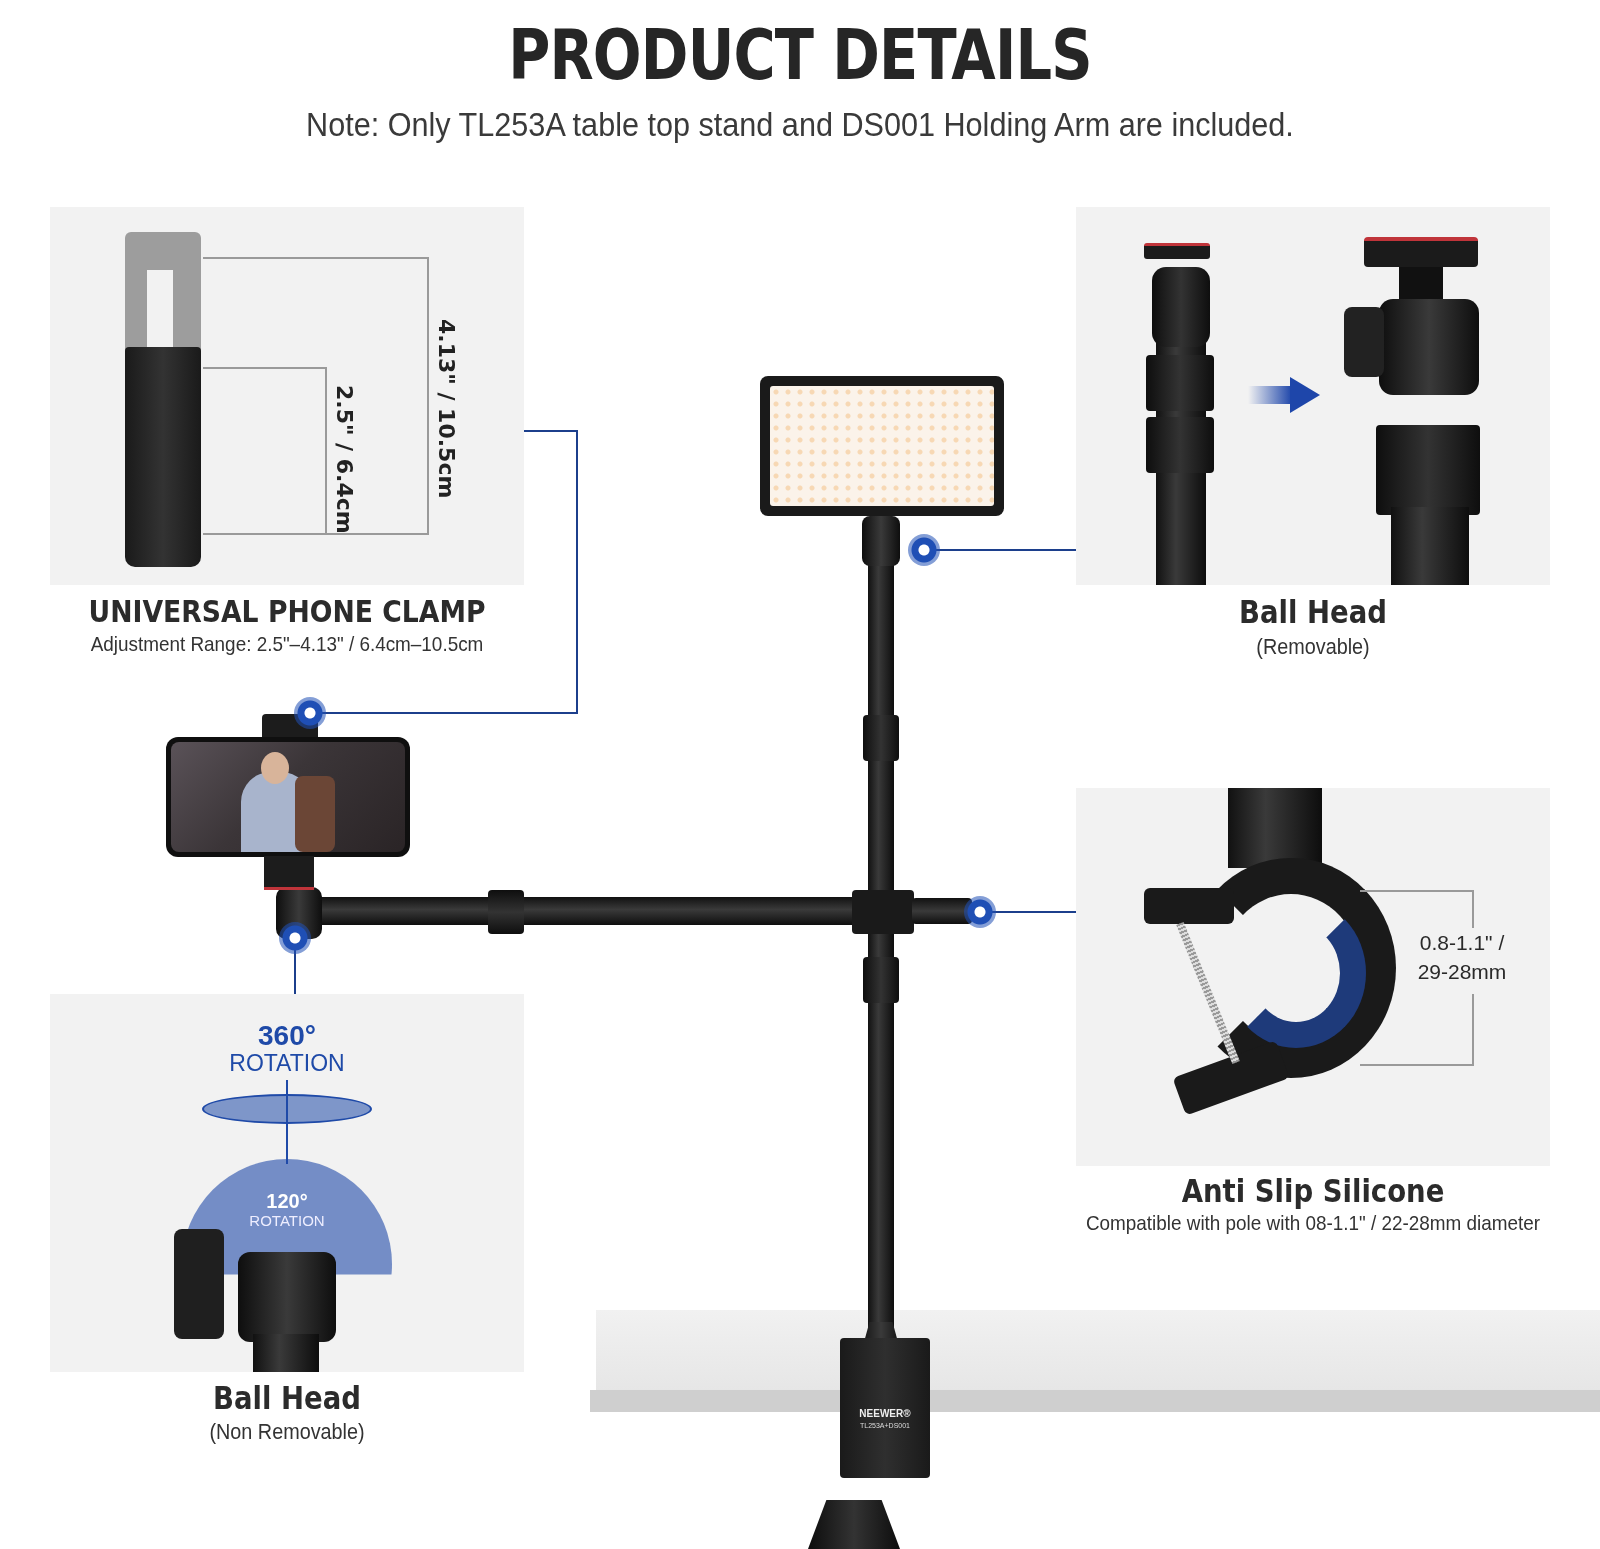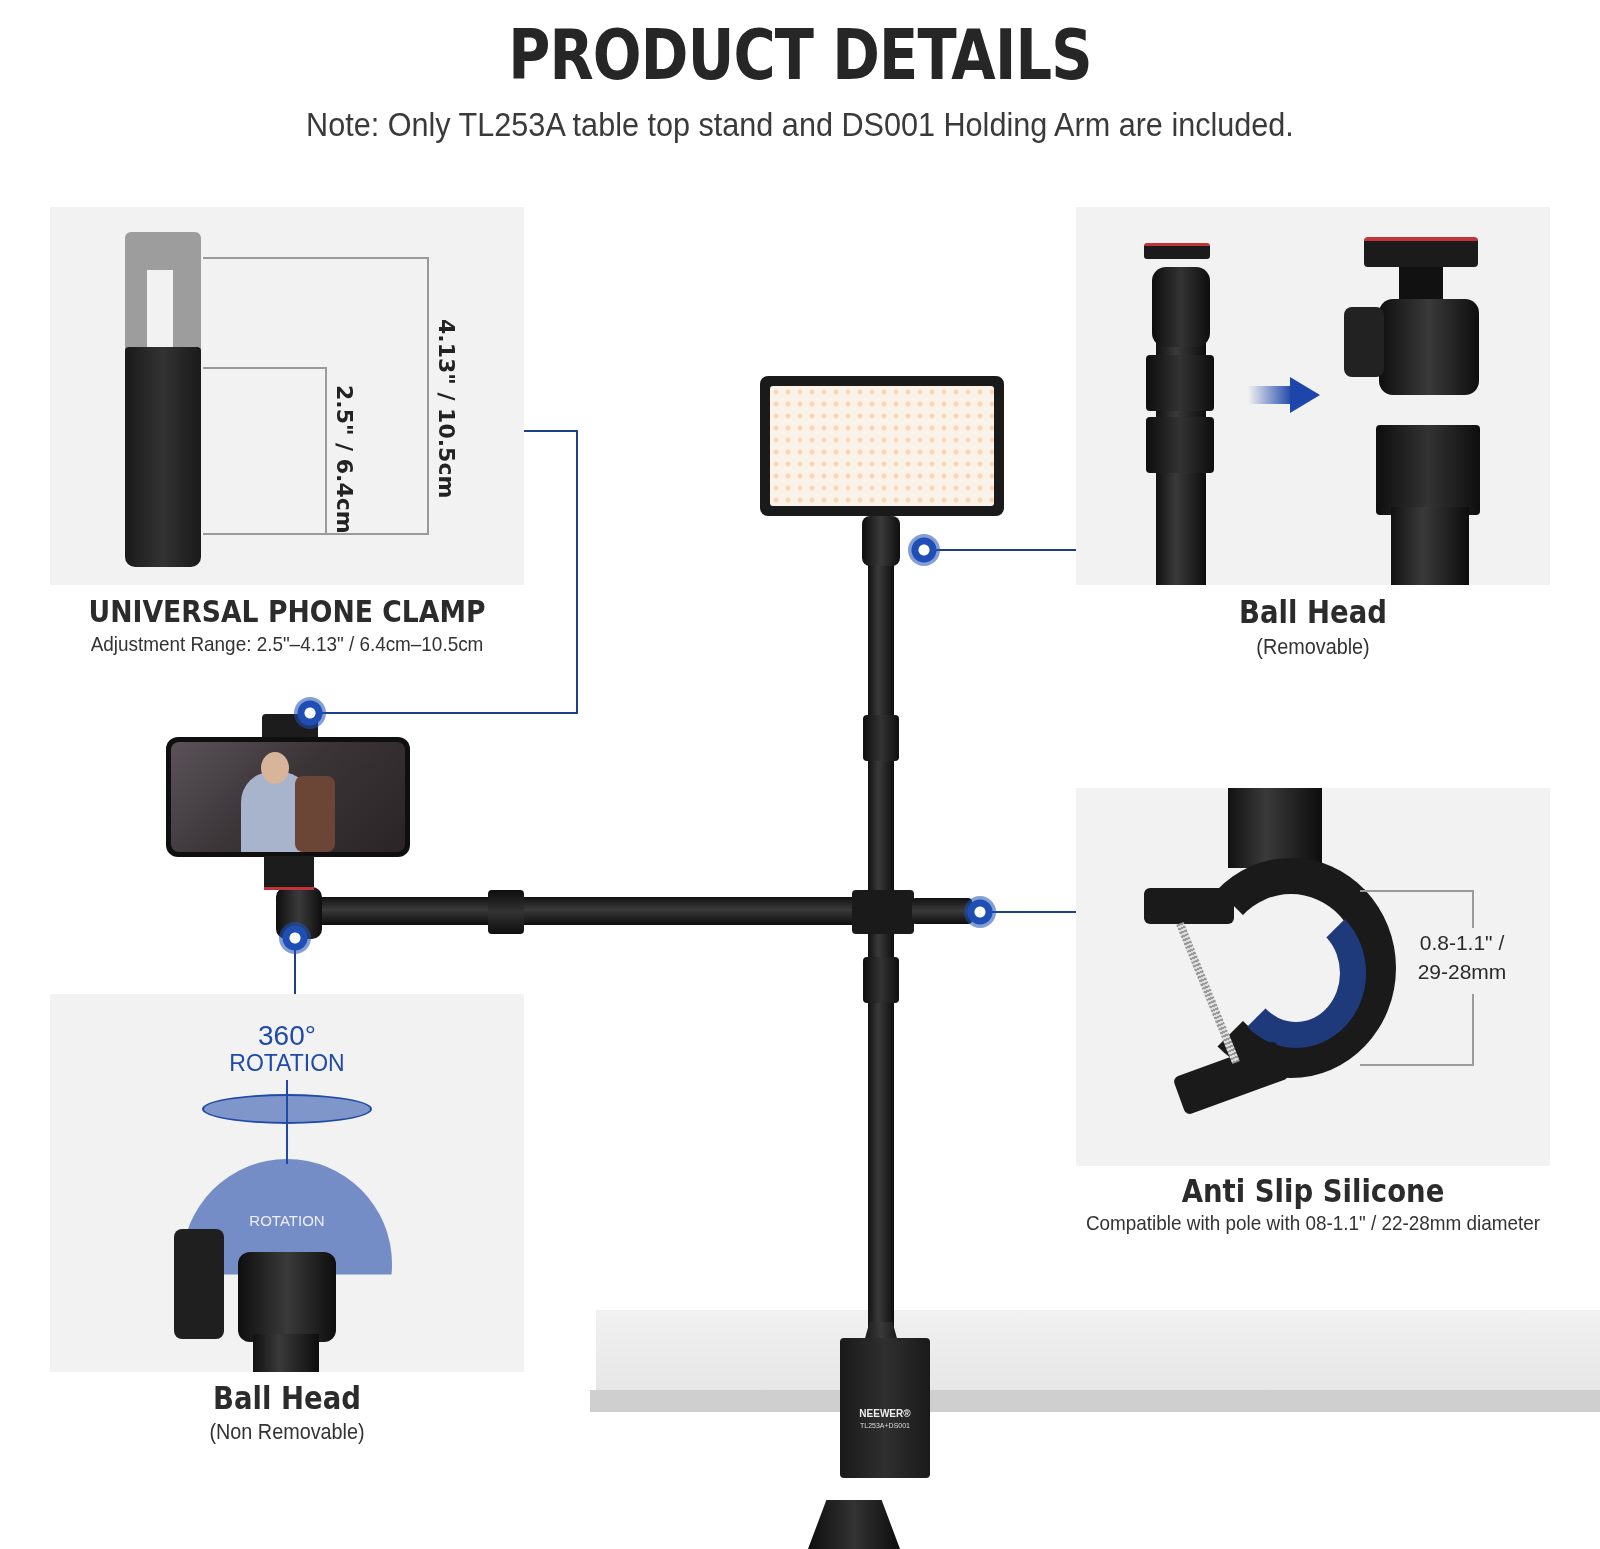--- a/index.html
+++ b/index.html
@@ -78,28 +78,29 @@
   <div style="position:absolute;left:128px;top:130px;width:8px;height:150px;background:repeating-linear-gradient(0deg,#999 0 2px,#ddd 2px 4px);transform:rotate(-22deg);"></div>
   <div class="dim-line" style="left:284px;top:102px;width:114px;height:176px;border-left:none;"></div>
   <div style="position:absolute;left:330px;top:140px;width:112px;height:66px;background:#f2f2f2;"></div>
   <div style="position:absolute;left:330px;top:143px;width:112px;text-align:center;font-size:21px;color:#2a2a2a;">0.8-1.1" /</div>
   <div style="position:absolute;left:330px;top:172px;width:112px;text-align:center;font-size:21px;color:#2a2a2a;">29-28mm</div>
 </div>
 <div class="cap-title" style="left:1076px;top:1172px;width:474px;font-size:32px;">Anti Slip Silicone</div>
 <div class="cap-sub" style="left:1050px;top:1211px;width:526px;font-size:21px;">Compatible with pole with 08-1.1" / 22-28mm diameter</div>
 
 <div class="panel" style="left:50px;top:994px;width:474px;height:378px;">
-  <div style="position:absolute;left:0;top:26px;width:474px;text-align:center;font-weight:400;font-size:28px;color:#1f4aa8;">360°</div>
+  <div style="position:absolute;left:0;top:26px;width:474px;text-align:center;font-weight:700;font-size:28px;color:#1f4aa8;">360°</div>
   <div style="position:absolute;left:0;top:56px;width:474px;text-align:center;font-size:23px;color:#1f4aa8;">ROTATION</div>
   <div style="position:absolute;left:152px;top:100px;width:170px;height:30px;border-radius:50%;background:rgba(31,74,168,0.55);border:2px solid #1f4aa8;"></div>
   <div style="position:absolute;left:236px;top:86px;width:2px;height:84px;background:#1f4aa8;"></div>
   <div style="position:absolute;left:132px;top:165px;width:210px;height:210px;border-radius:50%;background:rgba(31,74,168,0.6);clip-path:inset(0 0 45% 0);"></div>
   <div style="position:absolute;left:188px;top:258px;width:98px;height:90px;background:linear-gradient(90deg,#0e0e0e,#3a3a3a 50%,#0e0e0e);border-radius:12px;"></div>
   <div style="position:absolute;left:124px;top:235px;width:50px;height:110px;background:#1f1f1f;border-radius:8px;"></div>
   <div class="pole" style="left:203px;top:340px;width:66px;height:40px;"></div>
+  <div style="position:absolute;left:0;top:196px;width:474px;text-align:center;font-weight:700;font-size:20px;color:#fff;">120°</div>
   <div style="position:absolute;left:0;top:218px;width:474px;text-align:center;font-size:15px;color:#eef;">ROTATION</div>
 </div>
 <div class="cap-title" style="left:50px;top:1379px;width:474px;font-size:32px;">Ball Head</div>
 <div class="cap-sub" style="left:50px;top:1419px;width:474px;font-size:22px;">(Non Removable)</div>
 
 <div style="position:absolute;left:596px;top:1310px;width:1004px;height:82px;background:linear-gradient(180deg,#f1f1f1,#e6e6e6);"></div>
 <div style="position:absolute;left:590px;top:1390px;width:1010px;height:22px;background:#cfcfcf;"></div>
 
 <div class="pole" style="left:868px;top:525px;width:26px;height:830px;"></div>
 <div class="knob" style="left:863px;top:715px;width:36px;height:46px;"></div>

